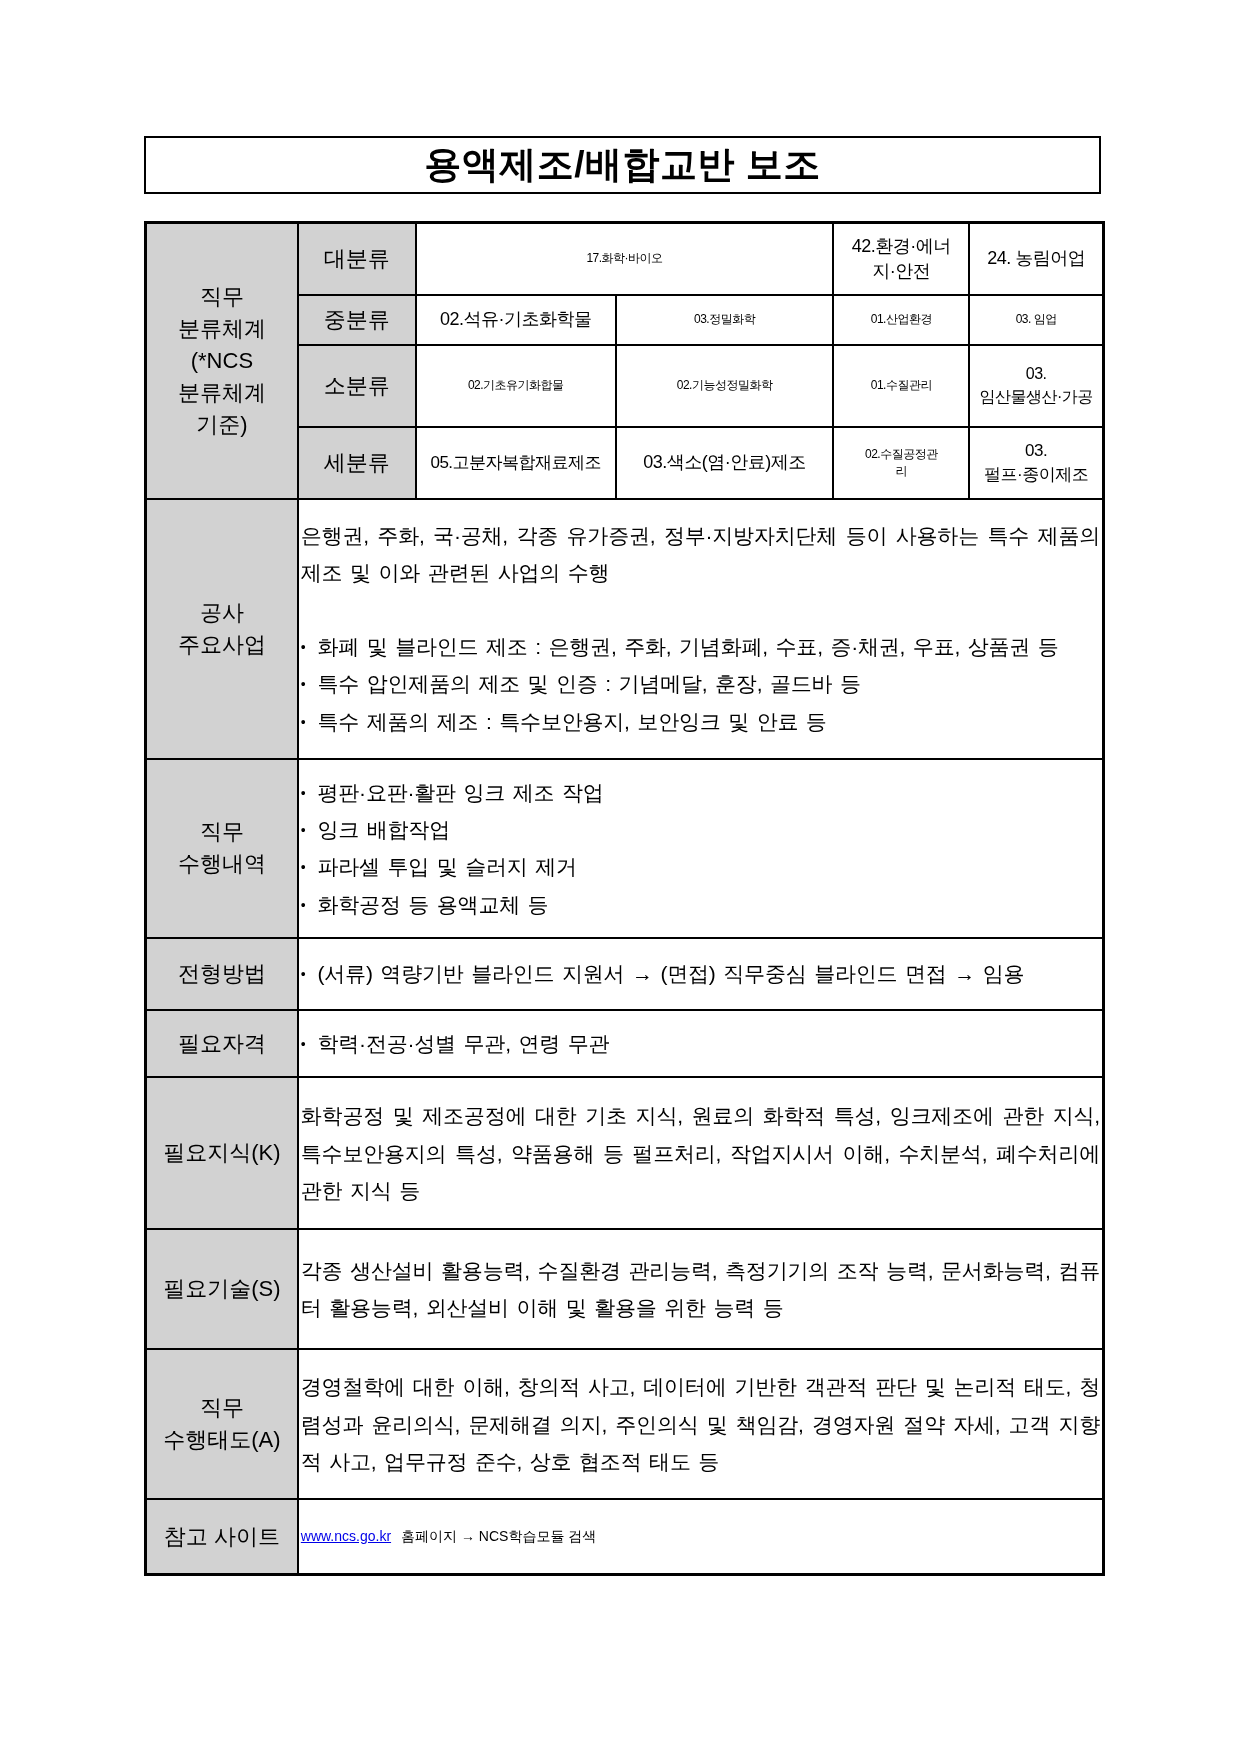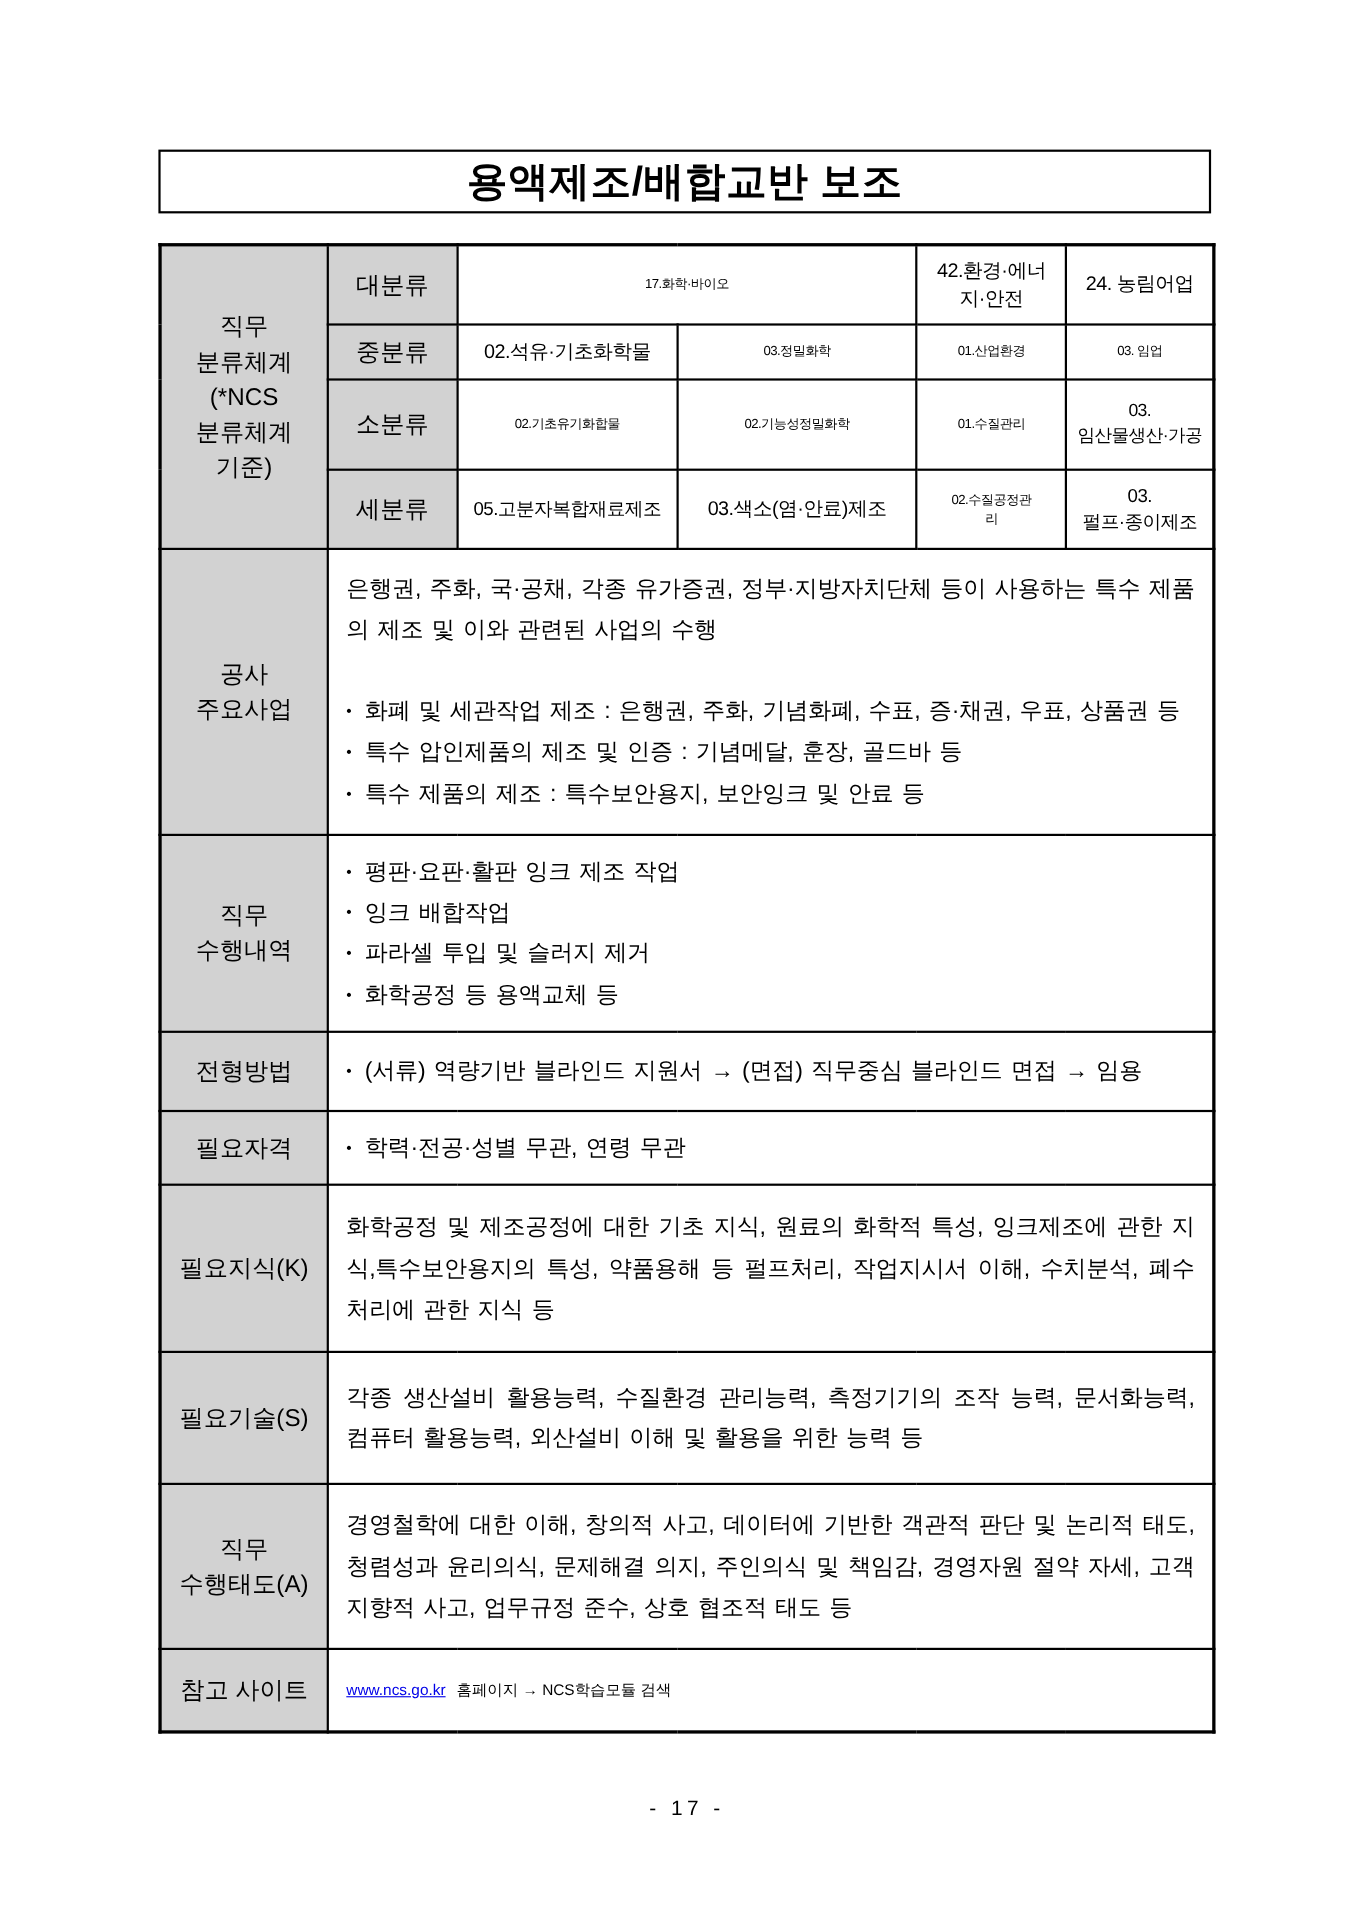--- a/index.html
+++ b/index.html
@@ -63,21 +63,21 @@
   
   tr.r-business { height: 260px; }
   tr.r-duties   { height: 175px; }
   tr.r-method   { height: 72px; }
   tr.r-qual     { height: 66px; }
   tr.r-know     { height: 152px; }
   tr.r-skill    { height: 120px; }
   tr.r-att      { height: 150px; }
   tr.r-ref      { height: 75px; }
 
-  td.content { padding: 14px 16px; background: #fff; }
+  td.content { padding: 14px 2px; background: #fff; }
   .para {
     font-size: 21px;
     line-height: 1.78;
     text-align: justify;
     word-spacing: 2px;
     letter-spacing: -0.2px;
   }
   .intro { margin-bottom: 36px; }
   .bullet-line {
     display: flex;
@@ -161,21 +161,21 @@
 펄프·종이제조</td>
     </tr>
 
     <tr class="r-business">
       <th class="lbl pre">공사
 주요사업</th>
       <td class="content" colspan="5">
         <p class="para intro">은행권, 주화, 국·공채, 각종 유가증권, 정부·지방자치단체 등이 사용하는 특수 제품의 제조 및 이와 관련된 사업의 수행</p>
         <div class="bullet-line">
           <span class="bullet-glyph">•</span>
-          <span>화폐 및 세관작업 제조 : 은행권, 주화, 기념화폐, 수표, 증·채권, 우표, 상품권 등</span>
+          <span>화폐 및 블라인드 제조 : 은행권, 주화, 기념화폐, 수표, 증·채권, 우표, 상품권 등</span>
         </div>
         <div class="bullet-line">
           <span class="bullet-glyph">•</span>
           <span>특수 압인제품의 제조 및 인증 : 기념메달, 훈장, 골드바 등</span>
         </div>
         <div class="bullet-line">
           <span class="bullet-glyph">•</span>
           <span>특수 제품의 제조 : 특수보안용지, 보안잉크 및 안료 등</span>
         </div>
       </td>
@@ -251,14 +251,13 @@
       <td class="content" colspan="5">
         <div class="ref-line">
           <a class="ncs-link" href="#">www.ncs.go.kr</a>
           <span>홈페이지 → NCS학습모듈 검색</span>
         </div>
       </td>
     </tr>
   </tbody>
     </table>
 
-  <div class="pageno">- 17 -</div>
 </div>
 
 </body></html>

